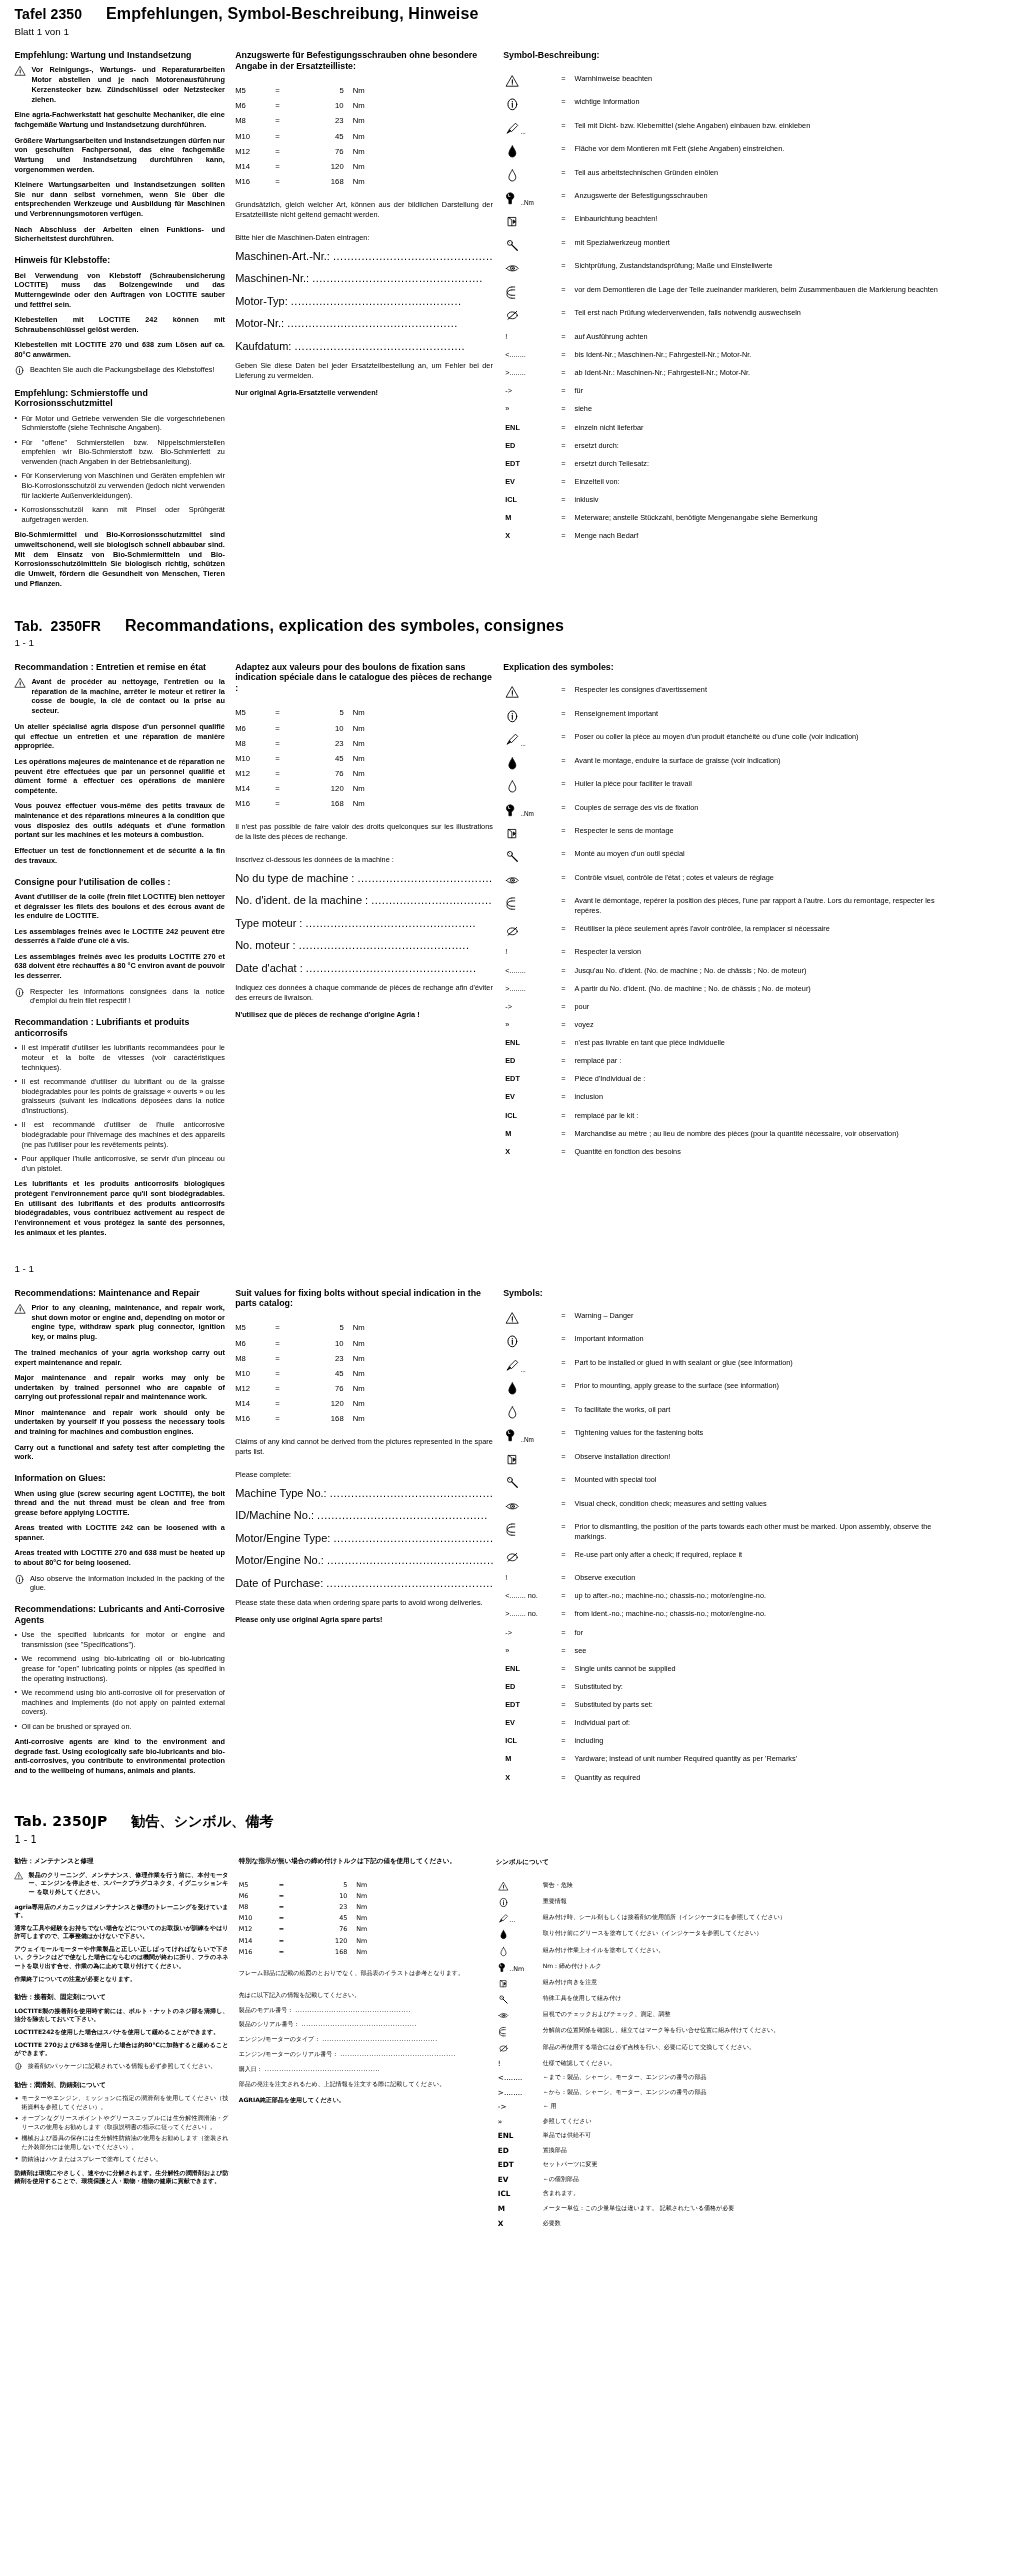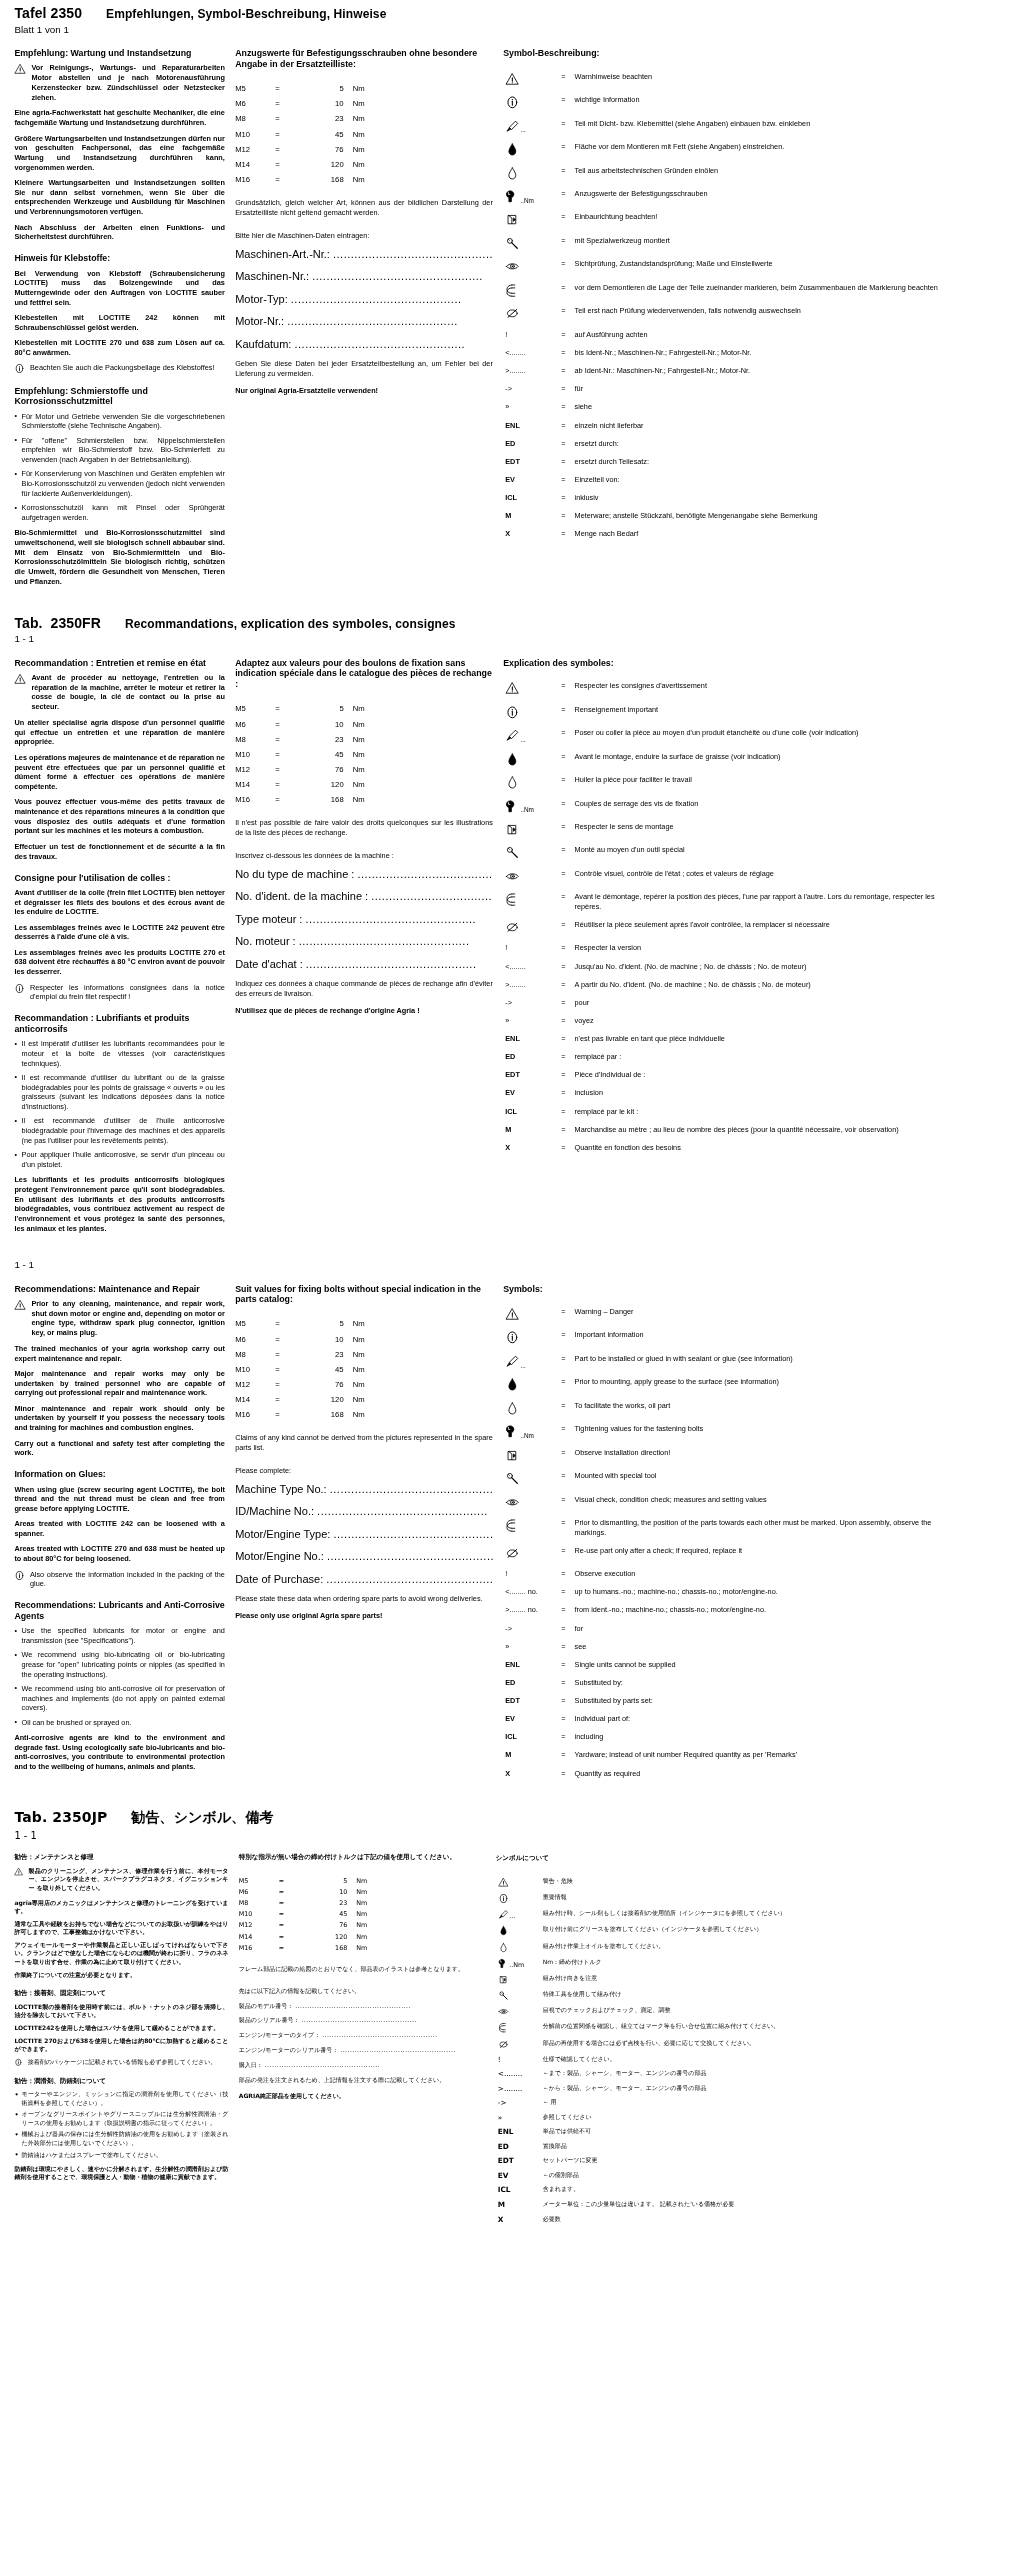--- a/index.html
+++ b/index.html
@@ -10,21 +10,21 @@
     color:#000;
     position:relative;
     overflow:hidden;
   }
   .page { position:relative; width:956px; padding:0 14.4px; }
 
   
   .sect { position:relative; }
   .sect-head { display:flex; align-items:baseline; padding-top:5.2px; }
   .tafel-no { font-weight:bold; font-size:14px; letter-spacing:0.1px; white-space:pre; }
-  .tafel-title { font-weight:bold; font-size:12px; margin-left:24px; letter-spacing:0.1px; }
+  .tafel-title { font-weight:bold; font-size:16px; margin-left:24px; letter-spacing:0.1px; }
   .blatt { font-size:9.8px; margin-top:2.6px; }
 
   
   .cols { display:flex; gap:0; margin-top:13.4px; align-items:flex-start; }
   .col-a { width:234px; padding-right:10.3px; }
   .col-b { width:268px; padding-right:10.3px; }
   .col-c { width:466px; }
 
   h3.blk { font-weight:bold; font-size:8.8px; margin:0 0 4.6px 0; line-height:1.22; }
   h3.blk.gap { margin-top:11.3px; }
@@ -999,21 +999,21 @@
               <span class="code norm">!</span>
             </span>
       <span class="eqcell">=</span>
       <span class="dfcell">Observe execution</span>
     </div>
     <div class="symrow">
       <span class="symcell">
               <span class="code norm">&lt;........ no.</span>
             </span>
       <span class="eqcell">=</span>
-      <span class="dfcell">up to humans.-no.; machine-no.; chassis-no.; motor/engine-no.</span>
+      <span class="dfcell">up to after.-no.; machine-no.; chassis-no.; motor/engine-no.</span>
     </div>
     <div class="symrow">
       <span class="symcell">
               <span class="code norm">&gt;........ no.</span>
             </span>
       <span class="eqcell">=</span>
       <span class="dfcell">from ident.-no.; machine-no.; chassis-no.; motor/engine-no.</span>
     </div>
     <div class="symrow">
       <span class="symcell">

